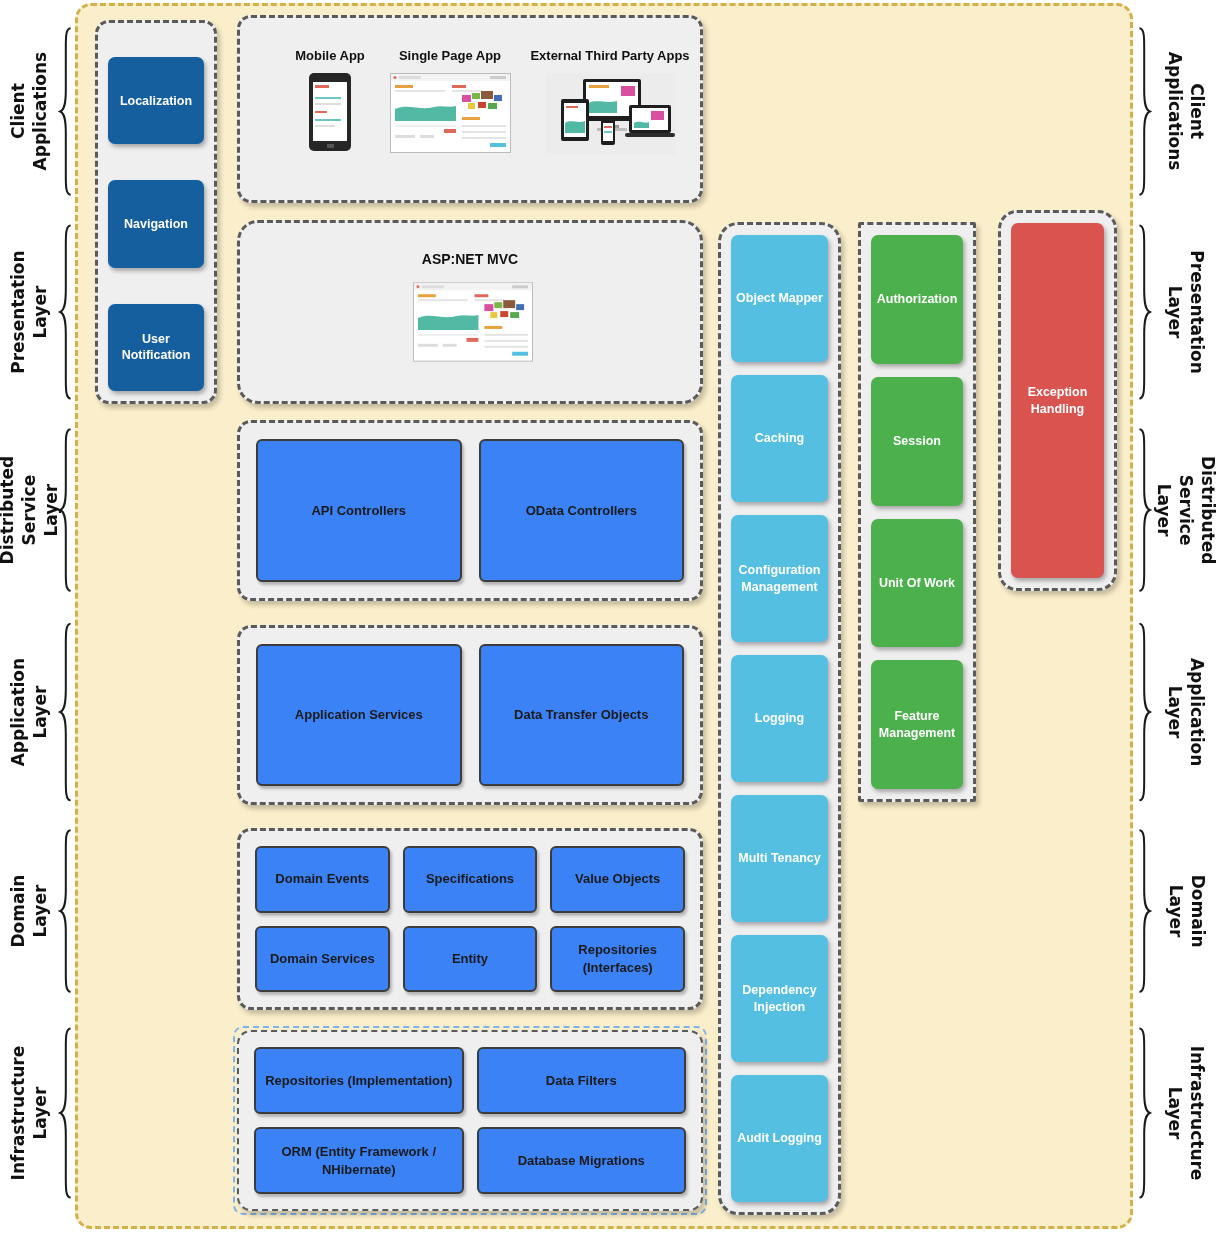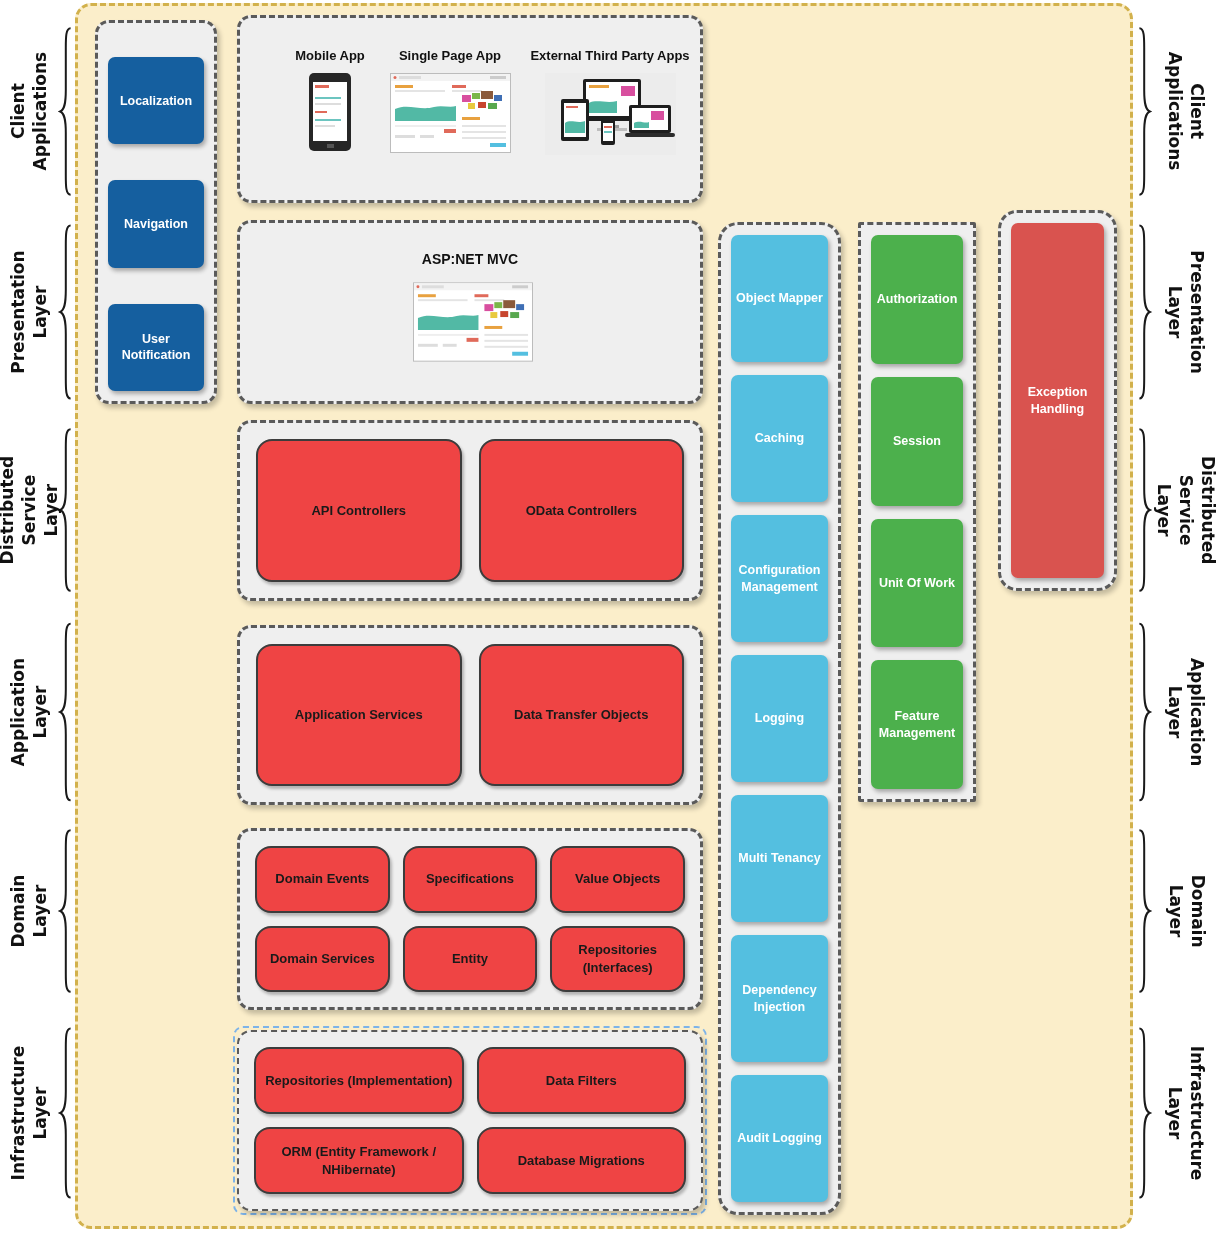--- a/index.html
+++ b/index.html
@@ -18,21 +18,21 @@
   .cbox{display:flex;align-items:center;justify-content:center;text-align:center;
     color:#fff;font-weight:bold;font-size:12.5px;line-height:1.3;border-radius:7px;
     box-shadow:2px 3px 4px rgba(0,0,0,.3);padding:4px;box-sizing:border-box;}
   .blue{background:#155f9f;margin-top:24px;}
   .cyan{background:#54bfe0;}
   .green{background:#4cb04c;}
   .red{background:#d9534f;}
 
   
   .creambox{display:flex;align-items:center;justify-content:center;text-align:center;
-    background:#ef4444;border:2px solid #3c3c3c;border-radius:16px;color:#1a1a1a;
+    background:#3b82f6;border:2px solid #3c3c3c;border-radius:6px;color:#1a1a1a;
     font-weight:bold;font-size:13px;line-height:1.35;box-shadow:2px 3px 3px rgba(0,0,0,.25);
     box-sizing:border-box;padding:6px;}
 
   
   .vstack{display:flex;flex-direction:column;gap:13px;padding:10px;height:100%;box-sizing:border-box;}
   .vstack .cbox{flex:1;}
 
   
   .side-label{position:absolute;display:flex;align-items:center;justify-content:center;overflow:visible;}
   .side-label .txt{white-space:pre-line;text-align:center;font-family:"DejaVu Sans",sans-serif;
@@ -244,21 +244,21 @@
           <rect x="72" y="44" width="18" height="3" fill="#e8a13f"></rect>
           <rect x="72" y="52" width="44" height="2" fill="#e4e4e4"></rect>
           <rect x="72" y="58" width="44" height="2" fill="#e4e4e4"></rect>
           <rect x="72" y="64" width="44" height="2" fill="#e4e4e4"></rect>
           <rect x="100" y="70" width="16" height="4" fill="#54bfe0"></rect>
         </svg>
       </div>
     </div>
   </div>
 
-  <div class="panel" style="left:237px;top:220px;width:466px;height:184px;">
+  <div class="panel" style="left:237px;top:220px;width:466px;height:184px;border-radius:21px;">
     <div class="titlebar" style="position:absolute;left:0;top:28px;width:100%;">ASP:NET MVC</div>
     <div style="position:absolute;left:173px;top:58px;">
       <svg width="120" height="82" viewBox="0 0 121 80">
         <rect x="0.5" y="0.5" width="120" height="79" fill="#ffffff" stroke="#bcbcbc"></rect>
         <rect x="1" y="1" width="119" height="7" fill="#f3f3f3"></rect>
         <circle cx="5" cy="4.5" r="1.5" fill="#e06a5a"></circle>
           <rect x="9" y="3" width="22" height="3" fill="#ddd"></rect>
         <rect x="100" y="3" width="16" height="3" fill="#ccc"></rect>
         <rect x="5" y="12" width="18" height="3" fill="#e8a13f"></rect>
         <rect x="5" y="17" width="50" height="2" fill="#e4e4e4"></rect>

